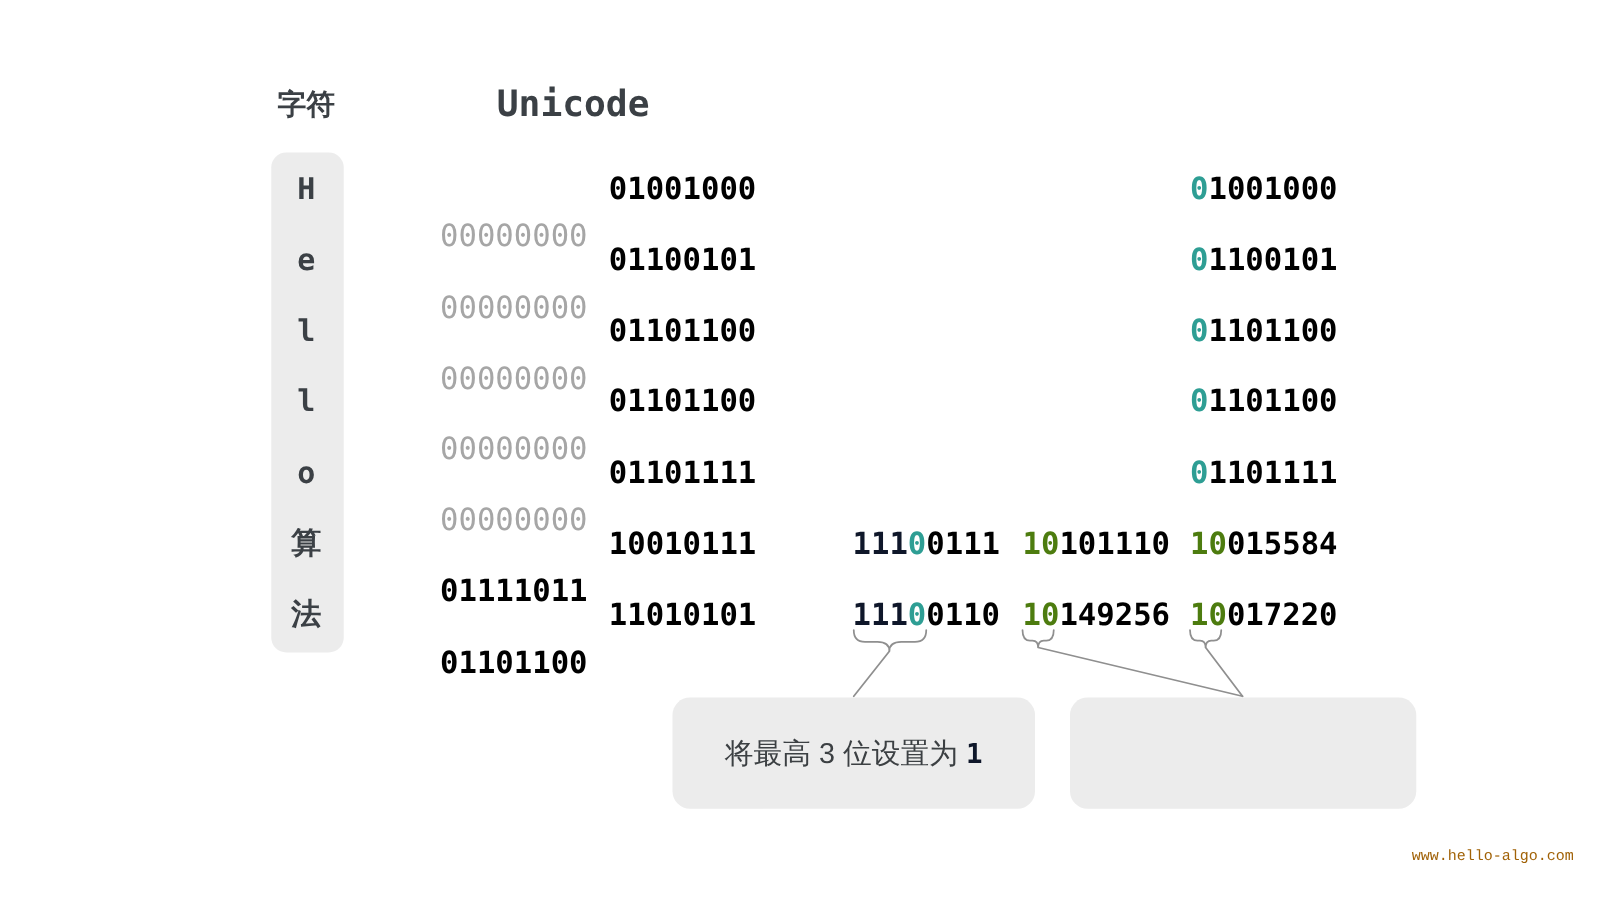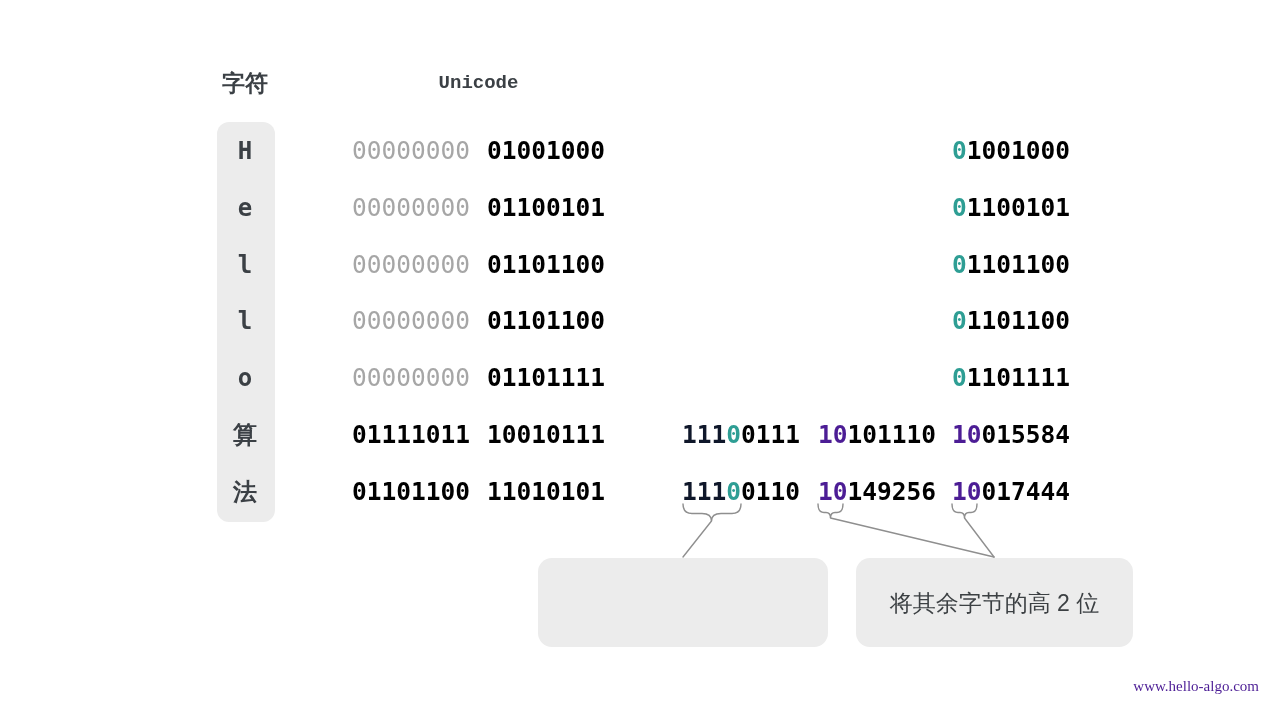--- a/index.html
+++ b/index.html
@@ -2,50 +2,50 @@
 <html><head>
 <meta charset="utf-8">
 <style>
   html,body{margin:0;padding:0;background:#ffffff;}
   .canvas{position:relative;width:1280px;height:720px;background:#ffffff;overflow:hidden;
           font-family:"Liberation Sans",sans-serif;color:#3b4045;padding-left:19px;}
   .mono{font-family:"DejaVu Sans Mono","Liberation Mono",monospace;}
   
   .hdr{position:absolute;top:68px;height:30px;line-height:30px;font-weight:bold;font-size:23px;text-align:center;}
   .hdr-char{left:206px;width:78px;}
-  .hdr-uni{left:352px;width:253px;font-size:19px;font-family:Liberation Mono, monospace;}
+  .hdr-uni{left:332px;width:253px;font-size:29px;}
   .hdr-utf{left:682px;width:388px;font-size:24.5px;}
   
   .char-col-bg{position:absolute;left:217px;top:122px;width:58px;height:400px;background:#ececec;border-radius:12px;}
   
   .row{position:absolute;left:0;width:1280px;height:30px;line-height:30px;font-size:24.5px;}
   .row .cellchar{position:absolute;left:216px;width:58px;text-align:center;font-weight:bold;font-size:24px;}
-  .row .u1{position:absolute;left:352px;}
+  .row .u1{position:absolute;left:352px;margin-top:38px;}
   .row .u2{position:absolute;left:487px;}
   .row .b1{position:absolute;left:682px;}
   .row .b2{position:absolute;left:818px;}
   .row .b3{position:absolute;left:952px;}
   .bin{font-family:"DejaVu Sans Mono","Liberation Mono",monospace;font-weight:bold;letter-spacing:0;}
   .gray{color:#a6a6a6;font-weight:normal;}
   .dark{color:#000000;}
   .teal{color:#2e9e94;}
   .green{color:#0f172a;}
-  .blue{color:#4c1d95;}
+  .blue{color:#4d7c0f;}
   
   .callout{position:absolute;top:558px;height:89px;background:#ececec;border-radius:14px;
            display:flex;flex-direction:column;justify-content:center;align-items:center;
            font-size:23px;line-height:36px;color:#3c4043;}
   .callout-left{left:538px;width:290px;}
   .callout-right{left:856px;width:277px;}
   .callout .num{font-family:"DejaVu Sans Mono","Liberation Mono",monospace;font-weight:bold;font-size:22px;}
   
   .connectors{position:absolute;left:0;top:0;width:1280px;height:720px;pointer-events:none;}
   
-  .watermark{position:absolute;right:40px;top:678px;font-size:15px;color:#4c1d95;
-             font-family:Liberation Serif, serif;}
+  .watermark{position:absolute;right:40px;top:678px;font-size:12px;color:#a16207;
+             font-family:Liberation Mono, monospace;}
 </style>
 </head>
 <body>
 
 <div class="canvas">
 
   <div class="hdr hdr-char">字符</div>
   <div class="hdr hdr-uni mono">Unicode</div>
 
   <div class="char-col-bg"></div>
@@ -93,36 +93,36 @@
     <span class="b2 bin"><span class="blue">10</span><span class="dark">101110</span></span>
     <span class="b3 bin"><span class="blue">10</span><span class="dark">015584</span></span>
   </div>
 
   <div class="row" style="top:477px">
     <span class="cellchar">法</span>
     <span class="u1 bin dark">01101100</span>
     <span class="u2 bin dark">11010101</span>
     <span class="b1 bin"><span class="green">111</span><span class="teal">0</span><span class="dark">0110</span></span>
     <span class="b2 bin"><span class="blue">10</span><span class="dark">149256</span></span>
-    <span class="b3 bin"><span class="blue">10</span><span class="dark">017444</span></span>
+    <span class="b3 bin"><span class="blue">10</span><span class="dark">017220</span></span>
   </div>
 
   <svg class="connectors" viewBox="0 0 1280 720">
     <g stroke="#8f8f8f" stroke-width="1.4" fill="none" stroke-linecap="round">
       <path d="M 683 504 Q 683 513.5 692 513.5 L 702 513.5 Q 711.5 513.5 711.5 521 Q 711.5 513.5 721 513.5 L 732 513.5 Q 741 513.5 741 504"></path>
       <path d="M 711.5 521 L 683 557"></path>
       <path d="M 818 504 Q 818 512.5 824 512.5 L 826 512.5 Q 830.5 512.5 830.5 518 Q 830.5 512.5 835 512.5 L 837 512.5 Q 843 512.5 843 504"></path>
       <path d="M 830.5 518 L 994 557"></path>
       <path d="M 952 504 Q 952 512.5 958 512.5 L 960 512.5 Q 964.5 512.5 964.5 518 Q 964.5 512.5 969 512.5 L 971 512.5 Q 977 512.5 977 504"></path>
       <path d="M 964.5 518 L 994 557"></path>
     </g>
   </svg>
 
   <div class="callout callout-left">
+    <div><span>将最高 3 位设置为 </span><span class="num green">1</span></div>
   </div>
 
   <div class="callout callout-right">
-    <div><span>将其余字节的高 2 位</span></div>
   </div>
 
   <div class="watermark">www.hello-algo.com</div>
 
 </div>
 
 </body></html>

